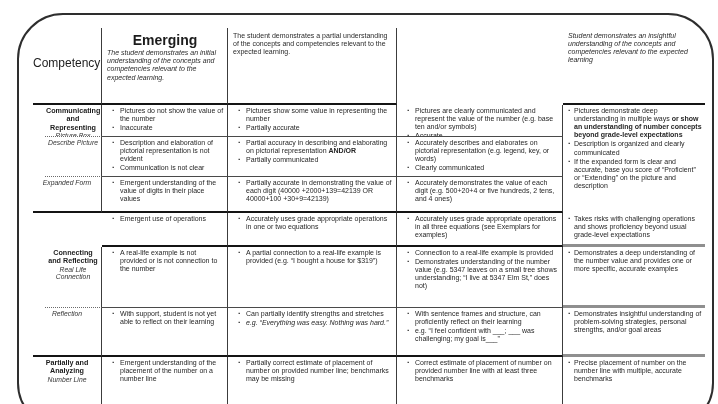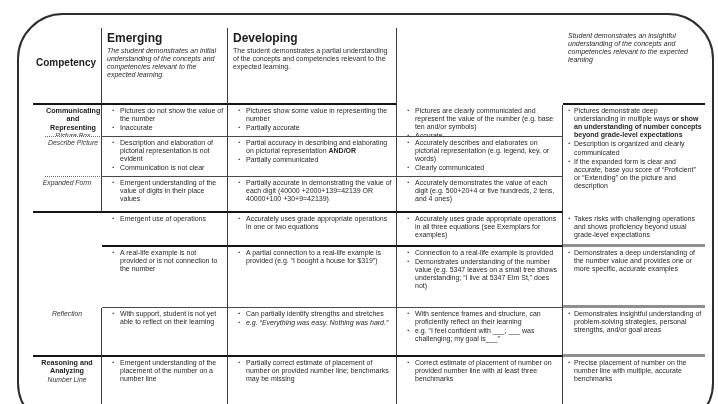--- a/index.html
+++ b/index.html
@@ -10,24 +10,24 @@
     grid-template-columns:69px 126px 169px 166px 142px;
     grid-template-rows:77px 32px 40px 36px 34px 61px 49px 70px;}
   .cell{position:relative;overflow:hidden;padding:2px 2px 0 0;font-size:7px;line-height:1.16;color:#262626;}
   .col-line{border-right:1px solid #3c3c3c;}
   .rb-dot{border-bottom:1px dotted #6a6a6a;margin-left:12px;}
   .rb-thin{border-bottom:1px solid #4a4a4a;}
   .rb-thick{border-bottom:2px solid #141414;}
   .rb-gray{border-bottom:3px solid #8f8f8f;}
   .rb-none{border-bottom:none;}
   .hcell{padding:4px 4px 0 5px;}
-  .htitle{font-weight:bold;font-size:12px;margin-bottom:1px;color:#1c1c1c;}
+  .htitle{font-weight:bold;font-size:14px;text-align:center;margin-bottom:1px;color:#1c1c1c;}
   .hdesc{font-size:7px;color:#2a2a2a;}
   .hdesc.it{font-style:italic;}
-  .hcomp{font-weight:bold;font-size:10px;text-align:center;margin-top:27px;color:#1c1c1c;}
+  .hcomp{font-weight:normal;font-size:12px;text-align:center;margin-top:27px;color:#1c1c1c;}
   .comp-cell{text-align:center;padding:2px 1px 0 1px;}
   .comp-title{font-weight:bold;font-size:7.2px;line-height:1.15;color:#1c1c1c;}
   .comp-sub{font-style:italic;font-size:6.8px;line-height:1.15;color:#333;}
   .bullet{display:flex;padding-left:5px;margin-bottom:1px;}
   .mk{flex:0 0 13px;font-size:5px;padding-top:1px;text-align:center;}
   .x-cell .bullet{padding-left:2px;}
   .x-cell .mk{flex:0 0 9px;}
   .bt{flex:1;}
   .bt b{font-weight:bold;}
   .bt i{font-style:italic;}
@@ -39,21 +39,20 @@
 
 <div class="rubric" id="grid">
   <div class="cell col-line rb-thick" style="grid-column:1;grid-row:1">
     <div class="hcomp">Competency</div>
   </div>
   <div class="cell hcell col-line rb-thick" style="grid-column:2;grid-row:1">
     <div class="htitle">Emerging</div>
     <div class="hdesc it">The student demonstrates an initial understanding of the concepts and competencies relevant to the expected learning.</div>
   </div>
   <div class="cell hcell col-line rb-thick" style="grid-column:3;grid-row:1">
-    <div class="htitle">Developing</div>
     <div class="hdesc">The student demonstrates a partial understanding of the concepts and competencies relevant to the expected learning.</div>
   </div>
   <div class="cell hcell rb-thick" style="grid-column:5;grid-row:1">
     <div class="hdesc it">Student demonstrates an insightful understanding of the concepts and competencies relevant to the expected learning</div>
   </div>
 <div class="cell comp-cell col-line rb-dot" style="grid-area: 2 / 1;">
       <div class="comp-title">Communicating and Representing</div>
       <div class="comp-sub">Picture Box</div>
     </div>
     <div class="cell col-line rb-thin" style="grid-area: 2 / 2;">
@@ -171,20 +170,24 @@
         <span class="mk">▪</span>
         <span class="bt">Accurately uses grade appropriate operations in all three equations (see Exemplars for examples)</span>
       </div>
     </div>
     <div class="cell x-cell rb-gray" style="grid-area: 5 / 5;">
       <div class="bullet">
         <span class="mk">▪</span>
         <span class="bt">Takes risks with challenging operations and shows proficiency beyond usual grade-level expectations</span>
       </div>
     </div>
+    <div class="cell comp-cell col-line rb-dot" style="grid-area: 6 / 1;">
+      <div class="comp-title">Connecting and Reflecting</div>
+      <div class="comp-sub">Real Life Connection</div>
+    </div>
     <div class="cell col-line rb-thin" style="grid-area: 6 / 2;">
       <div class="bullet">
         <span class="mk">▪</span>
         <span class="bt">A real-life example is not provided or is not connection to the number</span>
       </div>
     </div>
     <div class="cell col-line rb-thin" style="grid-area: 6 / 3;">
       <div class="bullet">
         <span class="mk">▪</span>
         <span class="bt">A partial connection to a real-life example is provided (e.g. “I bought a house for $319”)</span>
@@ -235,21 +238,21 @@
         <span class="bt">e.g. “I feel confident with ___; ___ was challenging; my goal is___”</span>
       </div>
     </div>
     <div class="cell x-cell rb-gray" style="grid-area: 7 / 5;">
       <div class="bullet">
         <span class="mk">▪</span>
         <span class="bt">Demonstrates insightful understanding of problem-solving strategies, personal strengths, and/or goal areas</span>
       </div>
     </div>
     <div class="cell comp-cell col-line rb-none" style="grid-area: 8 / 1;">
-      <div class="comp-title">Reasoning and Analyzing</div>
+      <div class="comp-title">Partially and Analyzing</div>
       <div class="comp-sub">Number Line</div>
     </div>
     <div class="cell col-line rb-none" style="grid-area: 8 / 2;">
       <div class="bullet">
         <span class="mk">▪</span>
         <span class="bt">Emergent understanding of the placement of the number on a number line</span>
       </div>
     </div>
     <div class="cell col-line rb-none" style="grid-area: 8 / 3;">
       <div class="bullet">

